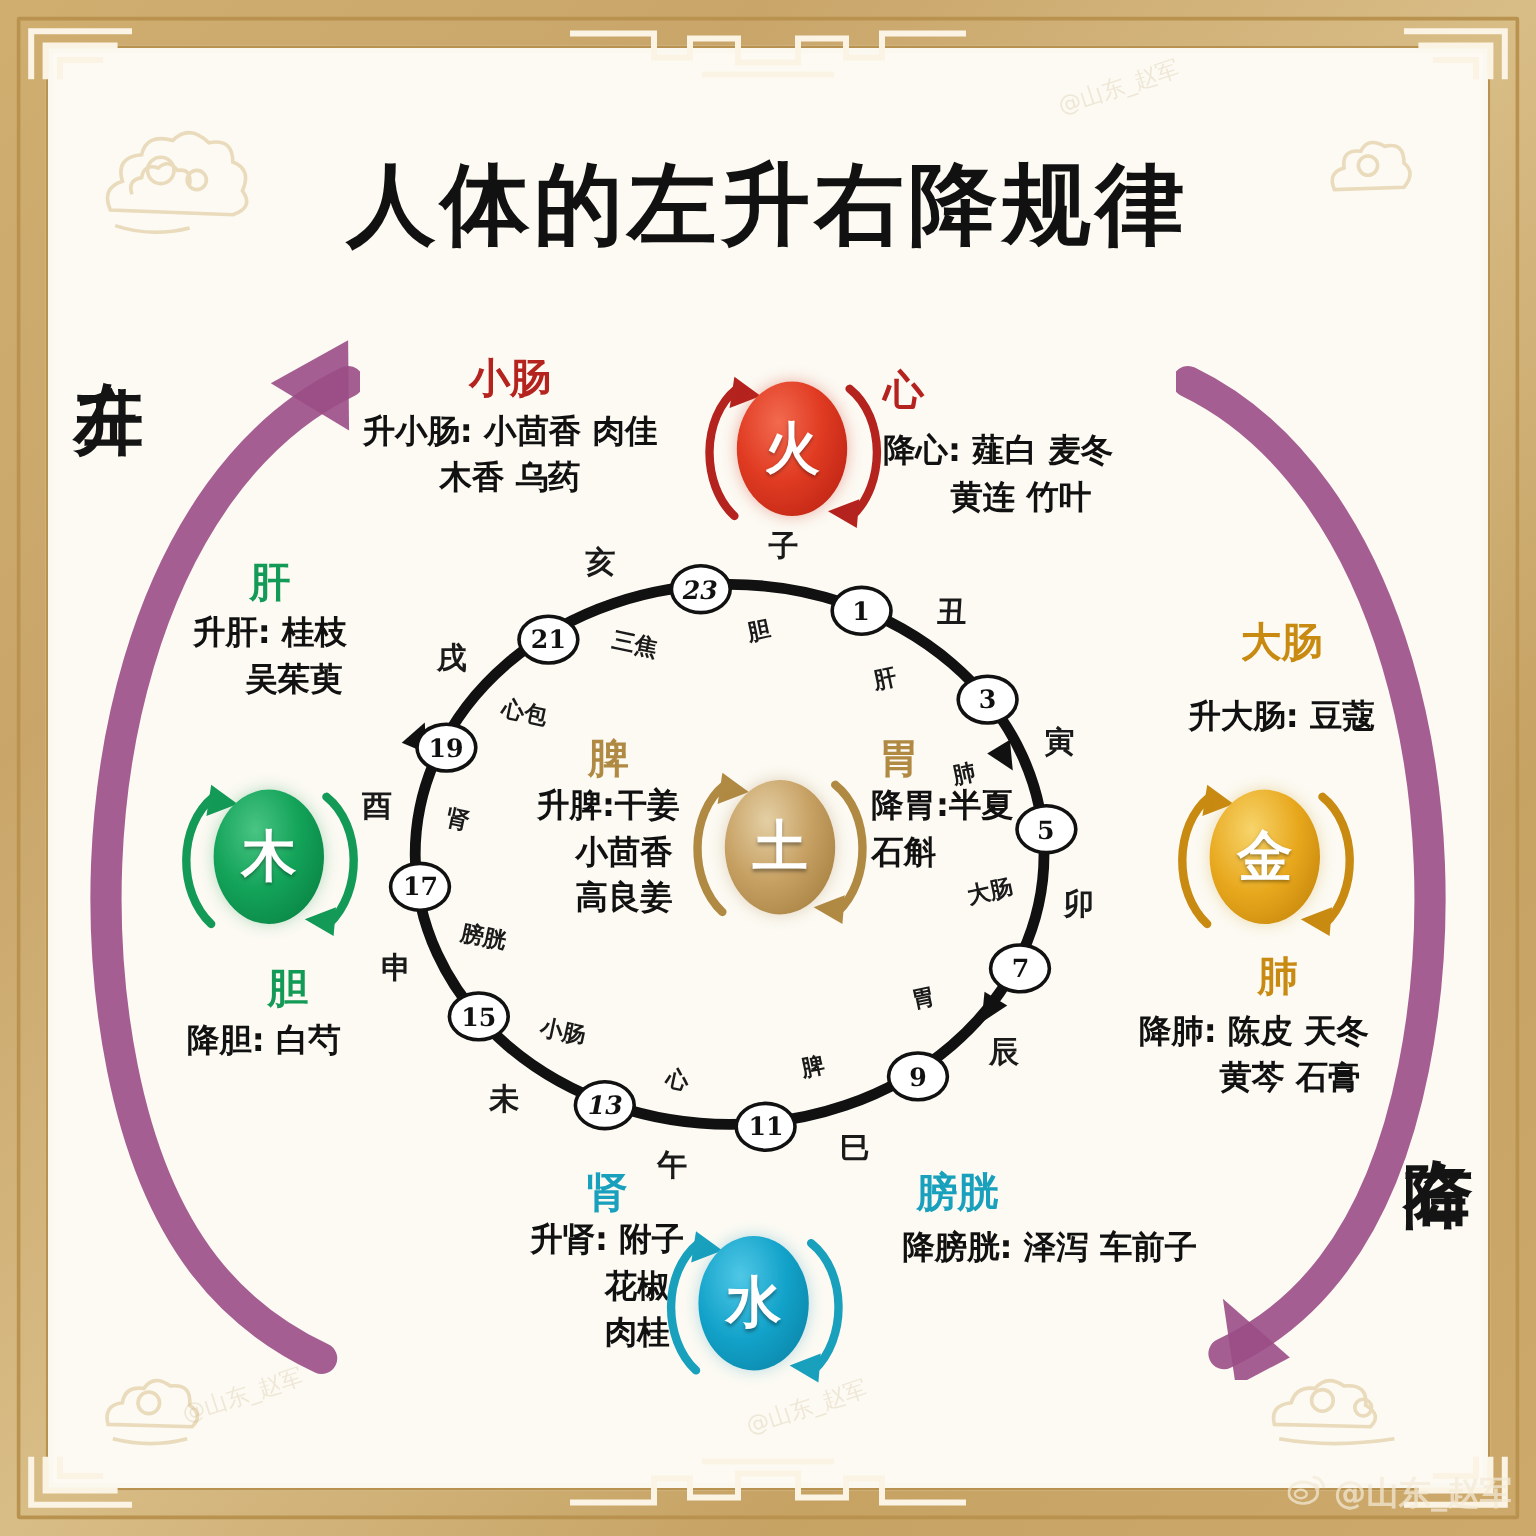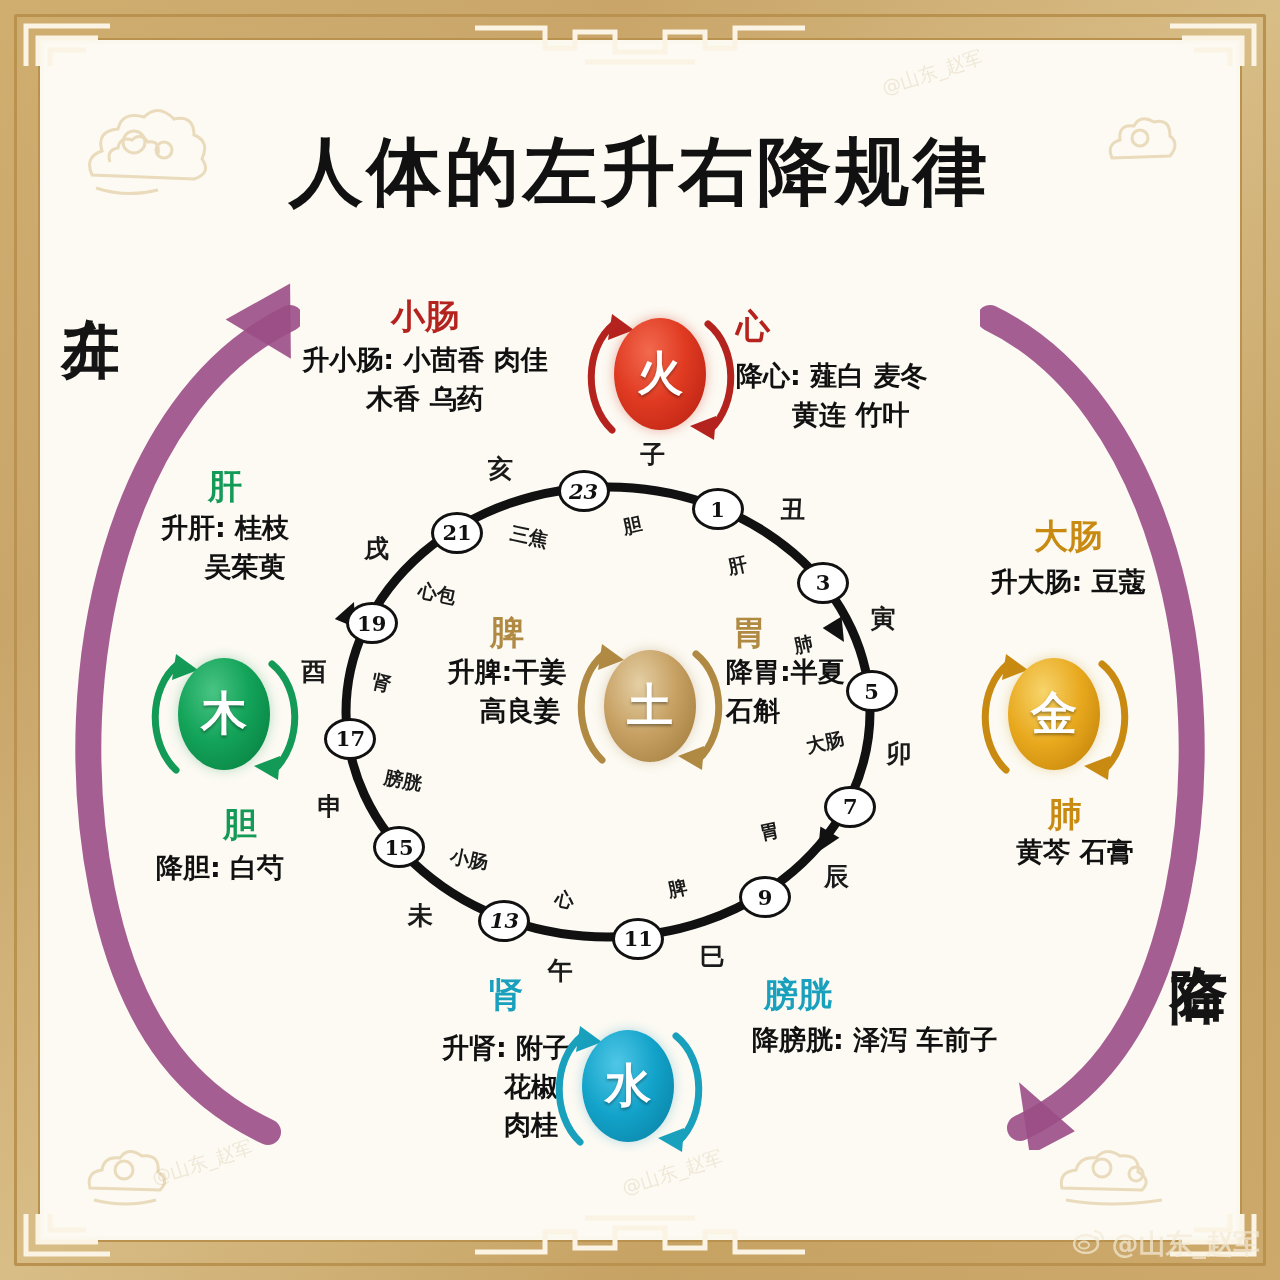--- a/index.html
+++ b/index.html
@@ -263,41 +263,42 @@
   </div>
   <div class="elem e-wood" style="left:178px;top:658px;">木</div>
 
   <div class="blk t-center" style="left:110px;top:806px;width:220px;">
     <div class="organ c-wood" style="padding-left:40px">胆</div>
     <div class="line" style="margin-top:6px">降胆: 白芍</div>
   </div>
 
   <div class="blk t-center" style="left:938px;top:518px;width:260px;">
     <div class="organ c-metal">大肠</div>
-    <div class="line" style="margin-top:8px">升大肠: 豆蔻</div>
+    <div class="line" style="margin-top:24px">升大肠: 豆蔻</div>
   </div>
 
   <div class="ring" style="left:962px;top:636px;">
     <svg width="186" height="160" viewBox="0 0 186 160">
       <path d="M46 28 C 16 52, 16 108, 44 134" fill="none" stroke="#c98a12" stroke-width="7" stroke-linecap="round"></path>
       <polygon points="44,18 66,34 40,44" fill="#c98a12"></polygon>
       <path d="M140 28 C 170 52, 170 108, 142 134" fill="none" stroke="#c98a12" stroke-width="7" stroke-linecap="round"></path>
       <polygon points="146,144 122,130 148,120" fill="#c98a12"></polygon>
     </svg>
   </div>
   <div class="elem e-metal" style="left:1008px;top:658px;">金</div>
 
   <div class="blk t-center" style="left:920px;top:796px;width:250px;">
     <div class="organ c-metal" style="padding-left:40px">肺</div>
+    <div class="line" style="margin-top:8px">降肺: 陈皮 天冬</div>
     <div class="line" style="padding-left:60px">黄芩 石膏</div>
   </div>
 
   <div class="blk t-center" style="left:396px;top:976px;width:220px;">
     <div class="organ c-water" style="padding-left:0">肾</div>
-    <div class="line" style="margin-top:16px">升肾: 附子</div>
+    <div class="line" style="margin-top:2px">升肾: 附子</div>
     <div class="line" style="padding-left:50px">花椒</div>
     <div class="line" style="padding-left:50px">肉桂</div>
   </div>
 
   <div class="ring" style="left:536px;top:1008px;">
     <svg width="186" height="160" viewBox="0 0 186 160">
       <path d="M46 28 C 16 52, 16 108, 44 134" fill="none" stroke="#18a0bd" stroke-width="7" stroke-linecap="round"></path>
       <polygon points="44,18 66,34 40,44" fill="#18a0bd"></polygon>
       <path d="M140 28 C 170 52, 170 108, 142 134" fill="none" stroke="#18a0bd" stroke-width="7" stroke-linecap="round"></path>
       <polygon points="146,144 122,130 148,120" fill="#18a0bd"></polygon>
@@ -306,20 +307,21 @@
   <div class="elem e-water" style="left:582px;top:1030px;">水</div>
 
   <div class="blk t-left" style="left:752px;top:976px;width:280px;">
     <div class="organ c-water" style="padding-left:12px">膀胱</div>
     <div class="line" style="margin-top:8px">降膀胱: 泽泻 车前子</div>
   </div>
 
   <div class="blk t-center" style="left:412px;top:614px;width:190px;">
     <div class="organ c-earth" style="padding-left:0">脾</div>
     <div class="line" style="margin-top:2px">升脾:干姜</div>
+    <div class="line" style="padding-left:26px">小茴香</div>
     <div class="line" style="padding-left:26px">高良姜</div>
   </div>
 
   <div class="ring" style="left:562px;top:628px;">
     <svg width="176" height="156" viewBox="0 0 176 156">
       <path d="M42 26 C 12 50, 12 106, 40 132" fill="none" stroke="#b08a43" stroke-width="7" stroke-linecap="round"></path>
       <polygon points="40,16 62,32 36,42" fill="#b08a43"></polygon>
       <path d="M134 26 C 164 50, 164 106, 136 132" fill="none" stroke="#b08a43" stroke-width="7" stroke-linecap="round"></path>
       <polygon points="140,142 116,128 142,118" fill="#b08a43"></polygon>
     </svg>

